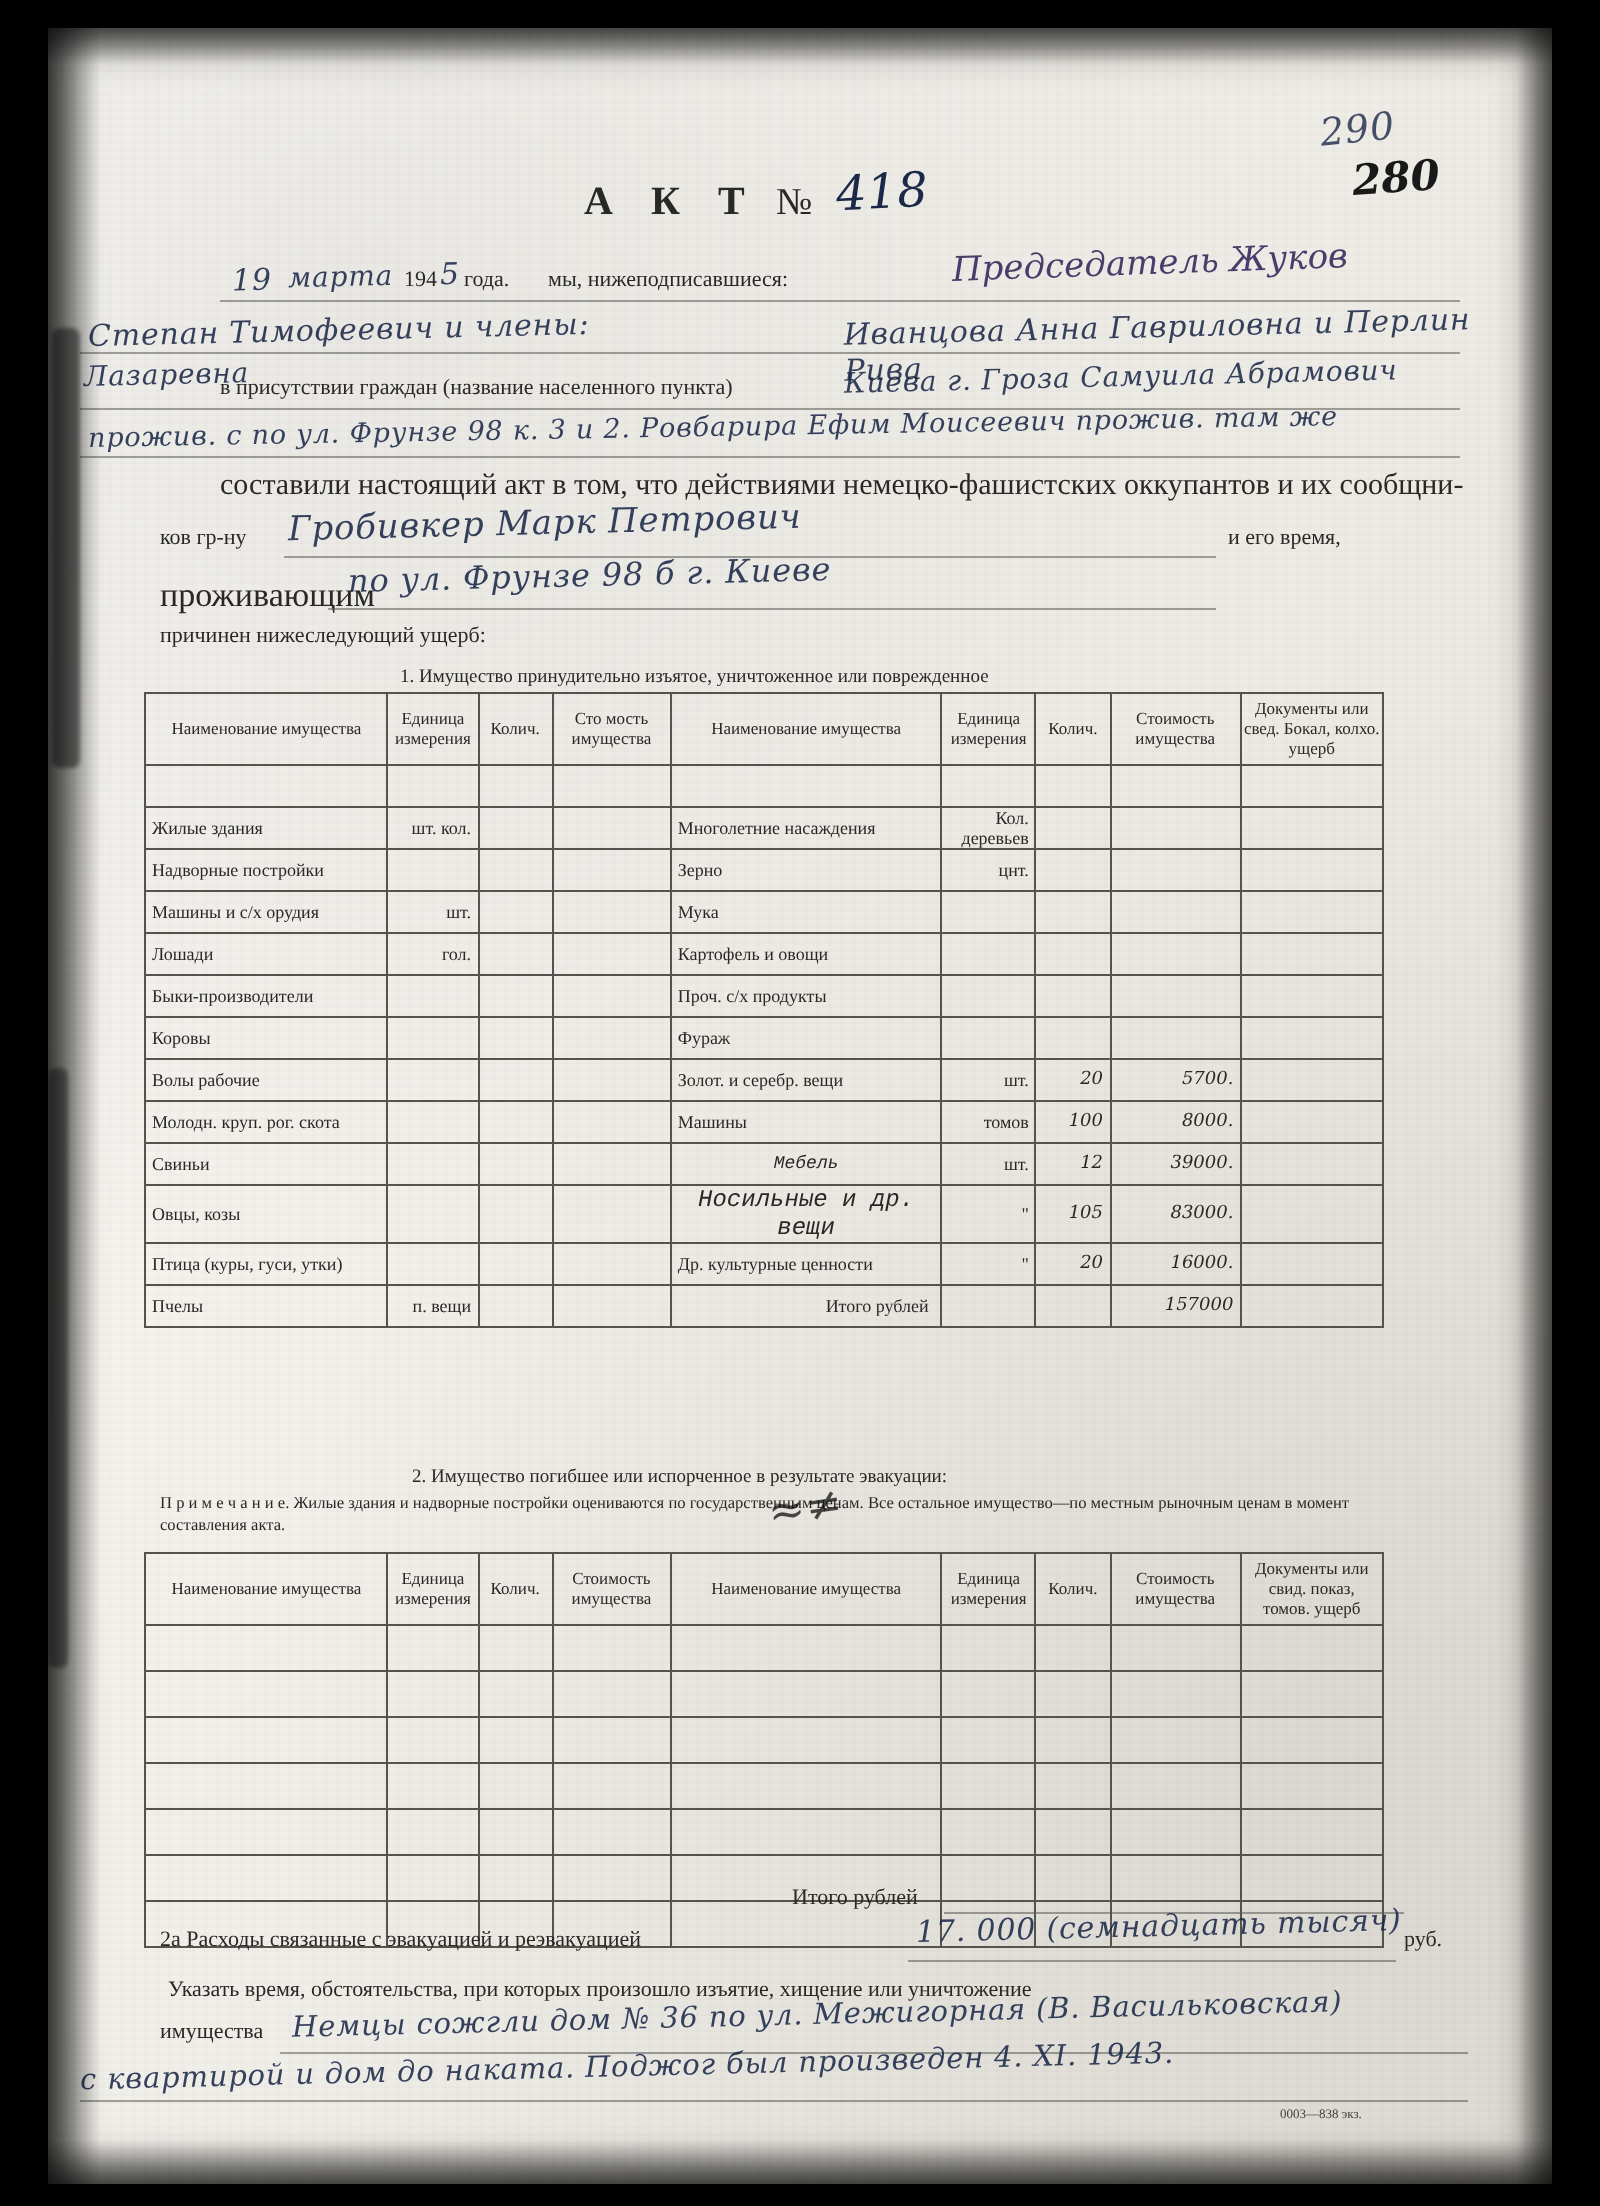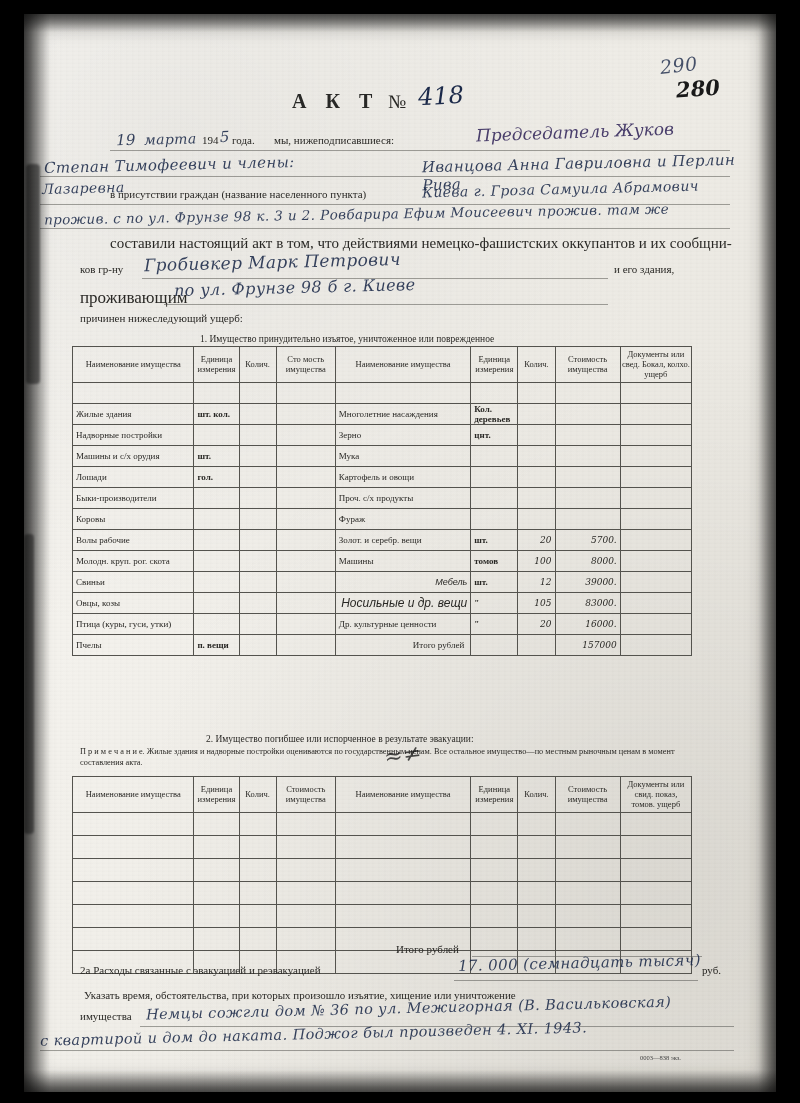--- a/index.html
+++ b/index.html
@@ -37,23 +37,23 @@
 
   .stamp{font-size:17px;color:#4a3f6b;font-family:"DejaVu Serif",serif;font-style:italic;}
 
   .rule{position:absolute;height:1px;background:#5a5a55;opacity:.55;}
 
   table.t{position:absolute;border-collapse:collapse;}
   table.t td,table.t th{border:1px solid #55544f;padding:0;}
   table.t th{font-weight:normal;font-size:8.5px;line-height:1.15;color:#2b2a27;text-align:center;vertical-align:middle;padding:3px 1px;}
   table.t td{height:20px;font-size:9px;color:#2b2a27;padding:0 3px;vertical-align:middle;}
   td.lbl{font-size:9.2px;white-space:nowrap;}
-  td.unit{font-size:8.5px;text-align:left;font-weight:bold;}
+  td.unit{font-size:8.5px;text-align:right;}
   td.hv{font-family:"DejaVu Serif",serif;font-style:italic;color:#1d2b4a;font-size:13px;text-align:right;}
-  td.hvl{font-family:Liberation Sans, sans-serif;font-style:italic;color:#1d2b4a;font-size:13px;text-align:right;}
+  td.hvl{font-family:Liberation Mono, monospace;font-style:italic;color:#1d2b4a;font-size:13px;text-align:center;}
 
   .sect{font-size:9.5px;color:#2b2a27;}
   .note{font-size:8.3px;color:#2b2a27;line-height:1.35;}
   .foot{font-size:6.5px;color:#444;}
   .blot{position:absolute;background:#161616;border-radius:50%;filter:blur(1px);opacity:.85;}
 </style>
 </head>
 <body>
 
 <div class="page">
@@ -84,21 +84,21 @@
   <div class="pr hand" style="left:398px;top:167px;font-size:14px;">Киева г. Гроза Самуила Абрамович</div>
   <div class="rule" style="left:16px;top:190px;width:690px;"></div>
 
   <div class="pr hand" style="left:20px;top:192px;font-size:13.5px;transform:rotate(-1deg);">прожив. с по ул. Фрунзе 98 к. 3 и 2. Ровбарира Ефим Моисеевич прожив. там же</div>
   <div class="rule" style="left:16px;top:214px;width:690px;"></div>
 
   <div class="pr typed" style="left:86px;top:221px;font-size:15px;">составили настоящий акт в том, что действиями немецко-фашистских оккупантов и их сообщни-</div>
 
   <div class="pr typed" style="left:56px;top:249px;font-size:11px;">ков гр-ну</div>
   <div class="pr hand" style="left:120px;top:238px;font-size:17px;">Гробивкер Марк Петрович</div>
-  <div class="pr typed" style="left:590px;top:249px;font-size:11px;">и его здания,</div>
+  <div class="pr typed" style="left:590px;top:249px;font-size:11px;">и его время,</div>
   <div class="rule" style="left:118px;top:264px;width:466px;"></div>
 
   <div class="pr typed" style="left:56px;top:274px;font-size:17px;">проживающим</div>
   <div class="pr hand" style="left:150px;top:264px;font-size:16px;">по ул. Фрунзе 98 б г. Киеве</div>
   <div class="rule" style="left:140px;top:290px;width:444px;"></div>
 
   <div class="pr typed" style="left:56px;top:298px;font-size:11px;">причинен нижеследующий ущерб:</div>
 
   <div class="pr sect" style="left:176px;top:320px;">1. Имущество принудительно изъятое, уничтоженное или поврежденное</div>
 

